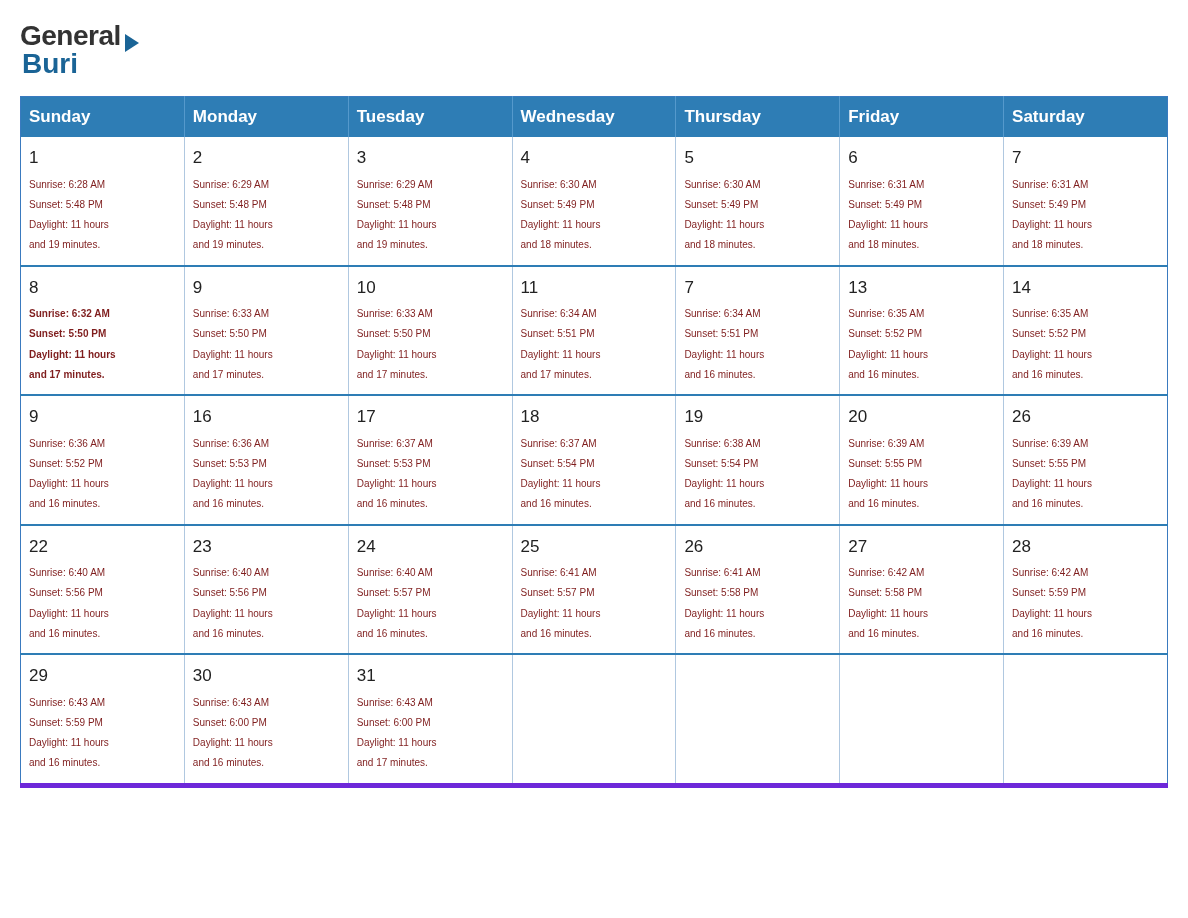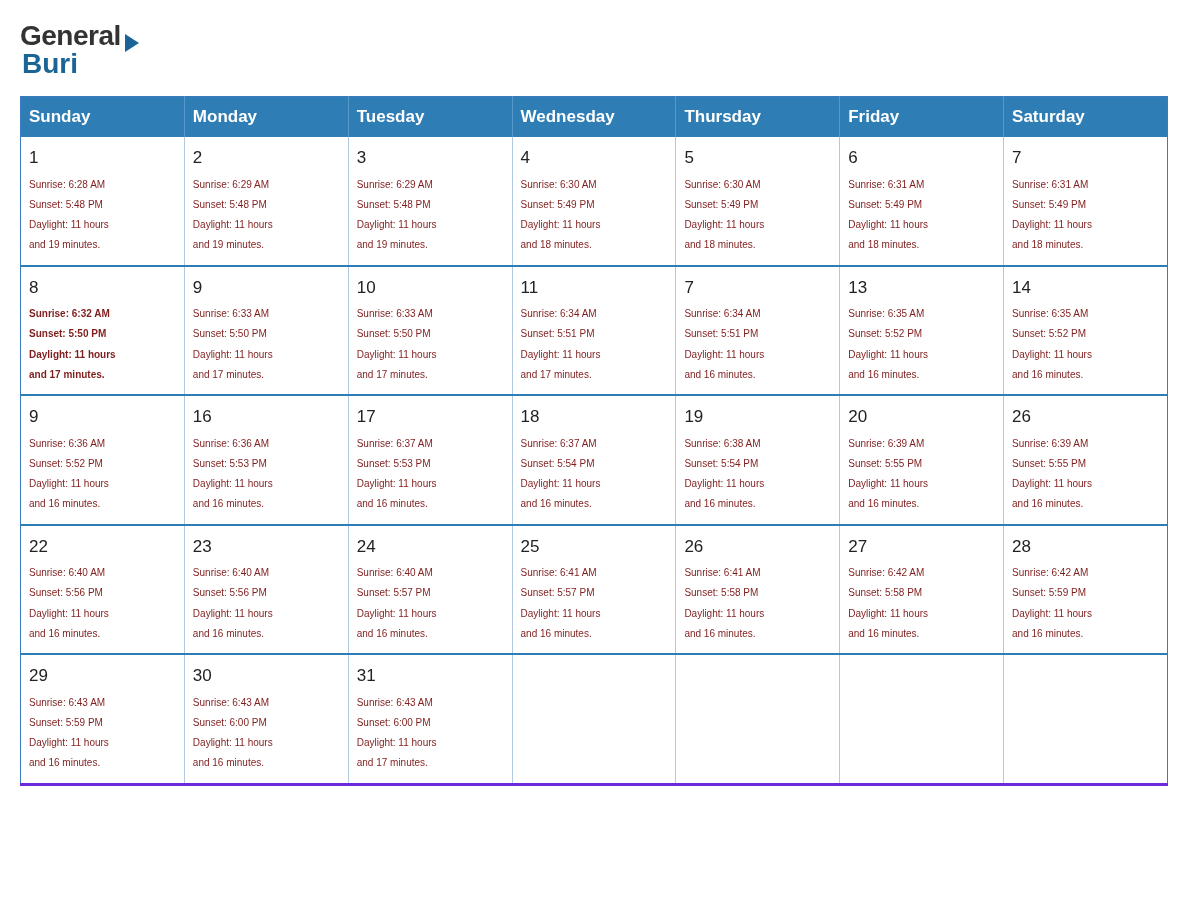--- a/index.html
+++ b/index.html
@@ -86,21 +86,21 @@
       width: 14.28%;
       min-height: 100px;
       font-size: 13.5px;
       color: #222;
       line-height: 1.5;
     }
     .calendar tbody td:last-child {
       border-right: none;
     }
     .calendar tbody tr:last-child td {
-      border-bottom: 3px solid #6d28d9;
+      border-bottom: 5px solid #6d28d9;
     }
     .day-number {
       font-size: 17px;
       font-weight: normal;
       display: block;
       margin-bottom: 3px;
       color: #222;
     }
     .day-info {
       font-size: 10px;

